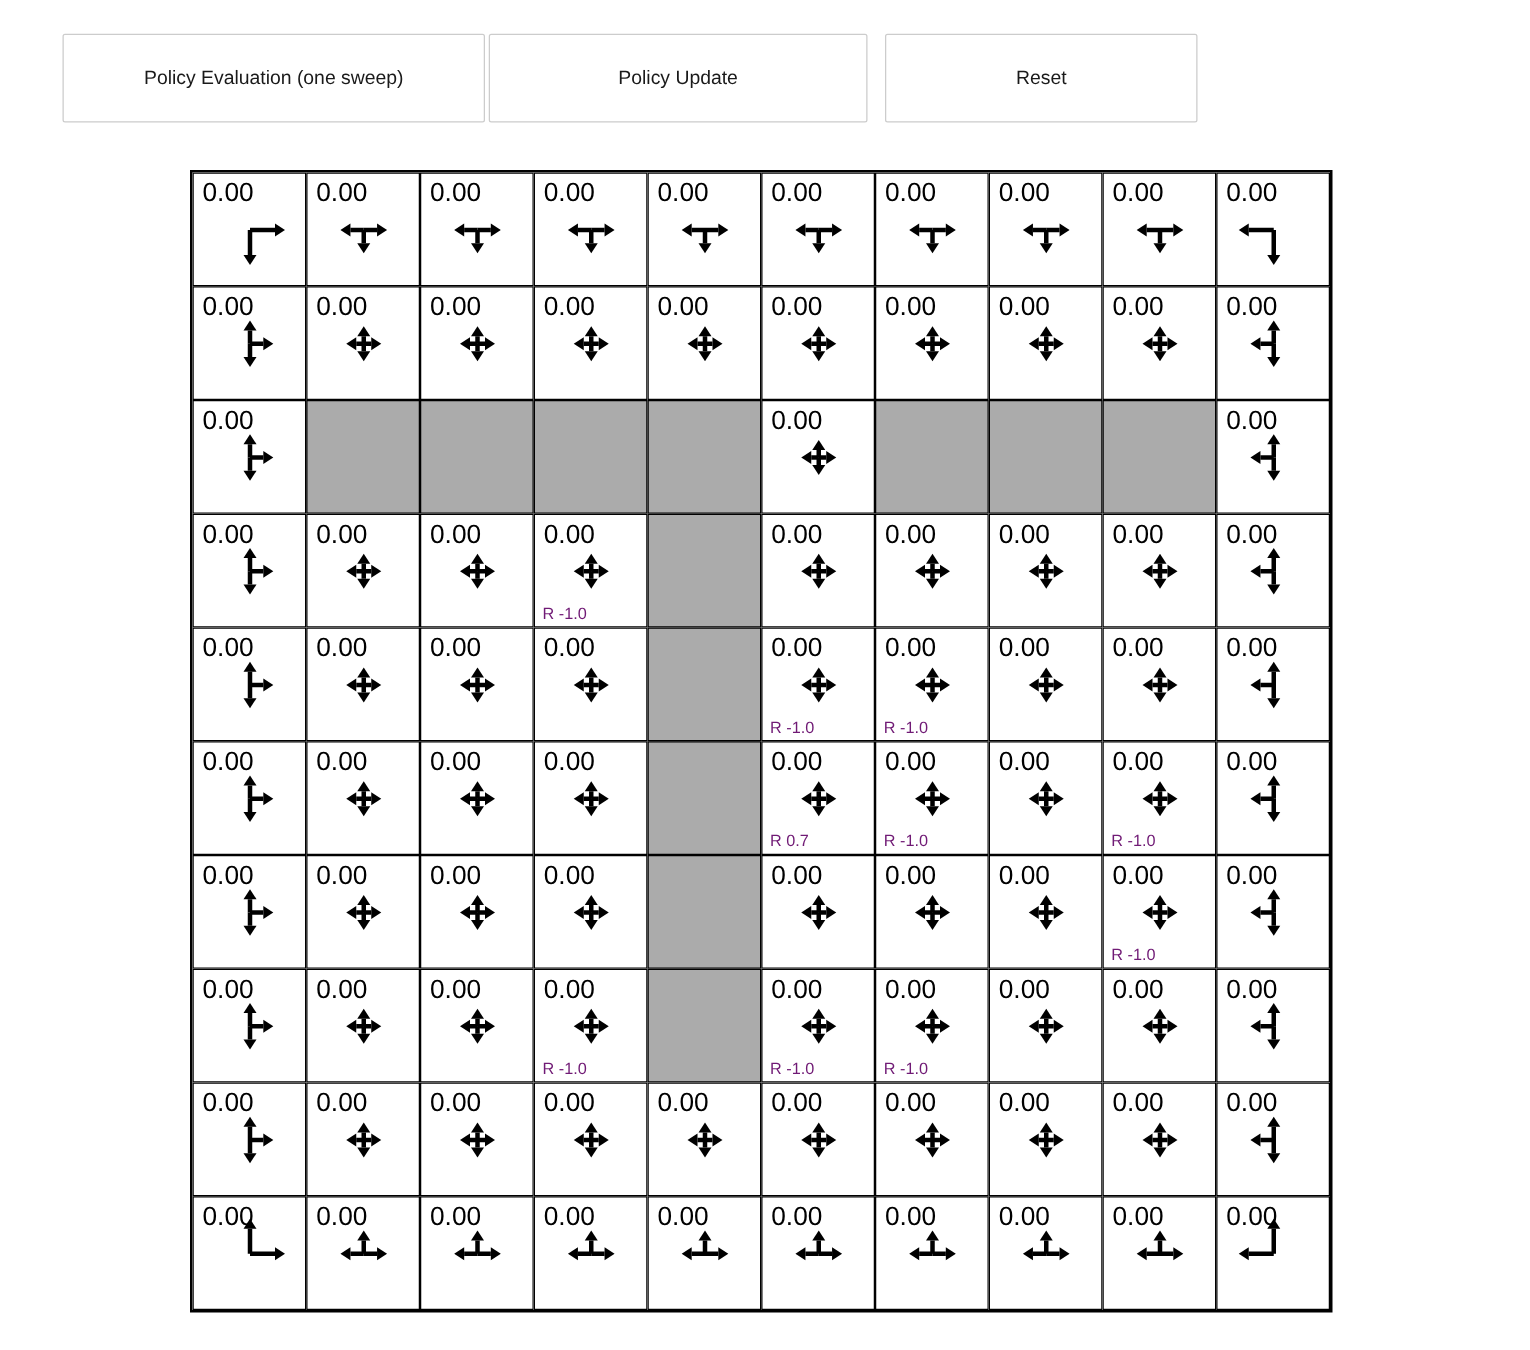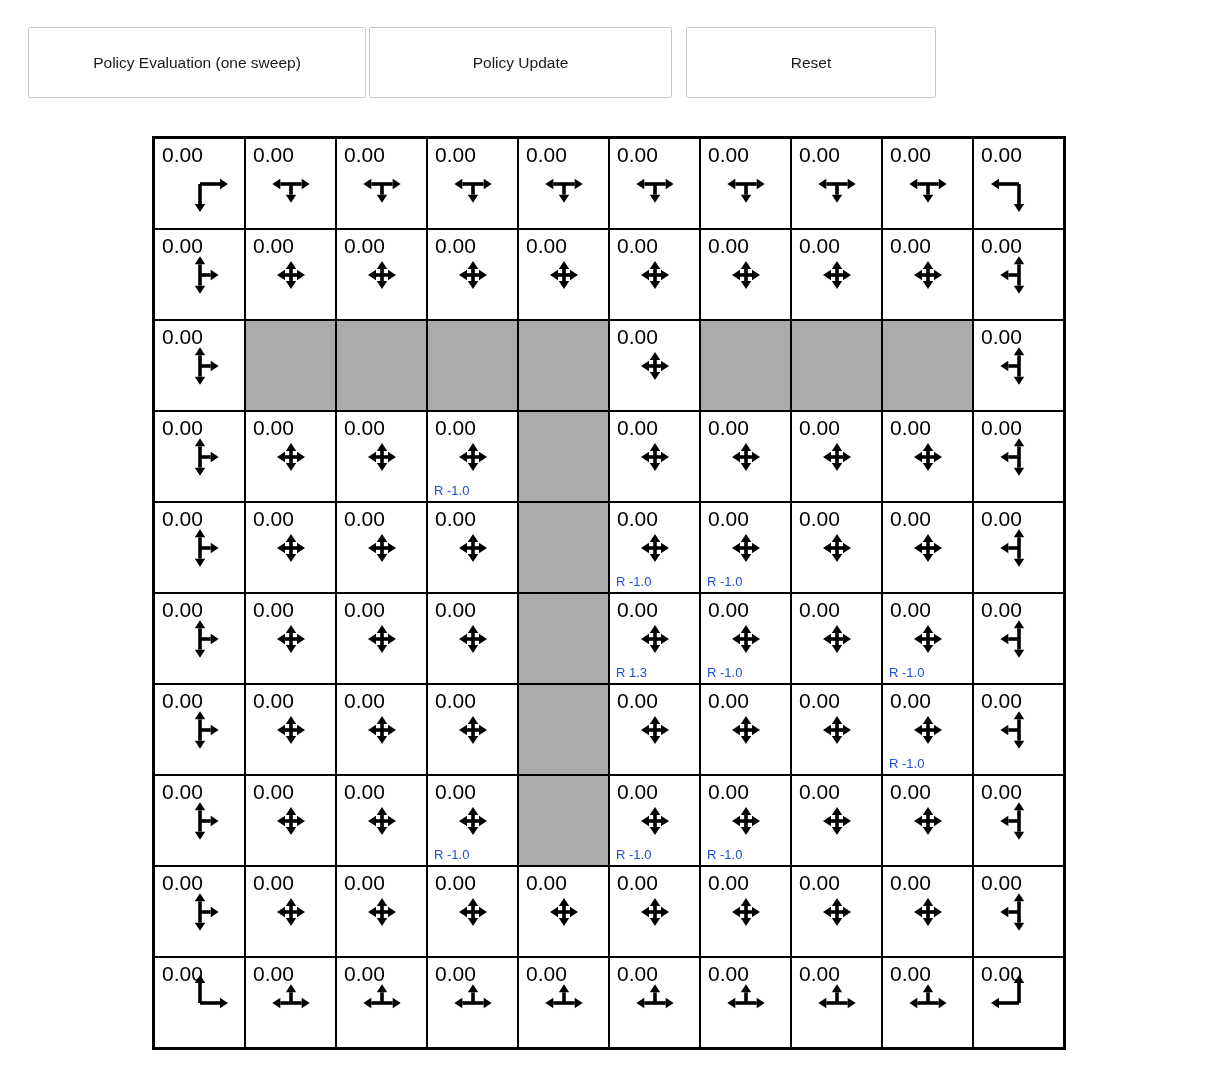--- a/index.html
+++ b/index.html
@@ -1,21 +1,21 @@
 <!DOCTYPE html>
 <html style="--wall: #ababab; --line: #000000; --btn-border: #cccccc;"><head>
 <meta charset="utf-8">
 <style>
   html,body{margin:0;padding:0;}
   body{
     width:1224px;height:1080px;background:#ffffff;
     font-family:"Liberation Sans",sans-serif;color:#000;
     position:relative;overflow:hidden;
   }
-  .toolbar{display:flex;align-items:flex-start;margin:27px 0 0 28px;}
+  .toolbar{display:flex;align-items:flex-start;margin:27px 0 0 50px;}
   .btn{
     height:71px;background:#fff;border:1px solid var(--btn-border,#ccc);
     border-radius:2px;font-family:"Liberation Sans",sans-serif;
     font-size:15.5px;color:#1a1a1a;cursor:pointer;padding:0 10px;
     display:flex;align-items:center;justify-content:center;box-sizing:border-box;
   }
   .btn:nth-child(1){width:338px;}
   .btn:nth-child(2){width:303px;margin-left:3px;}
   .btn:nth-child(3){width:250px;margin-left:14px;}
   .btn:nth-child(4){width:254px;margin-left:13px;}
@@ -33,21 +33,21 @@
   .val{
     position:absolute;top:4px;left:7px;
     font-size:21px;line-height:1.1;color:#000;letter-spacing:0;
   }
   .arrows{
     position:absolute;left:50%;top:45px;transform:translate(-50%,-50%);
     pointer-events:none;
   }
   .reward{
     position:absolute;left:6px;bottom:3px;
-    font-size:13px;color:#1d4ed8;
+    font-size:13px;color:#701a75;
   }
 </style>
 </head>
 <body>
 
 <div class="toolbar">
   <button class="btn">Policy Evaluation (one sweep)</button>
   <button class="btn">Policy Update</button>
   <button class="btn">Reset</button>
 </div>
@@ -940,21 +940,21 @@
         </g>
         <g transform="rotate(180)">
           <line x1="0" y1="0" x2="6" y2="0" stroke="#000000" stroke-width="3.6"></line>
           <polygon points="14,0 6,5.2 6,-5.2" fill="#000000"></polygon>
         </g>
         <g transform="rotate(0)">
           <line x1="0" y1="0" x2="6" y2="0" stroke="#000000" stroke-width="3.6"></line>
           <polygon points="14,0 6,5.2 6,-5.2" fill="#000000"></polygon>
         </g>
       </svg>
-      <span class="reward">R 1.3</span>
+      <span class="reward">R 0.7</span>
     </div>
     <div class="cell">
       <span class="val">0.00</span>
       <svg viewBox="-32 -32 64 64" width="64" height="64" class="arrows">
         <g transform="rotate(270)">
           <line x1="0" y1="0" x2="6" y2="0" stroke="#000000" stroke-width="3.6"></line>
           <polygon points="14,0 6,5.2 6,-5.2" fill="#000000"></polygon>
         </g>
         <g transform="rotate(90)">
           <line x1="0" y1="0" x2="6" y2="0" stroke="#000000" stroke-width="3.6"></line>

